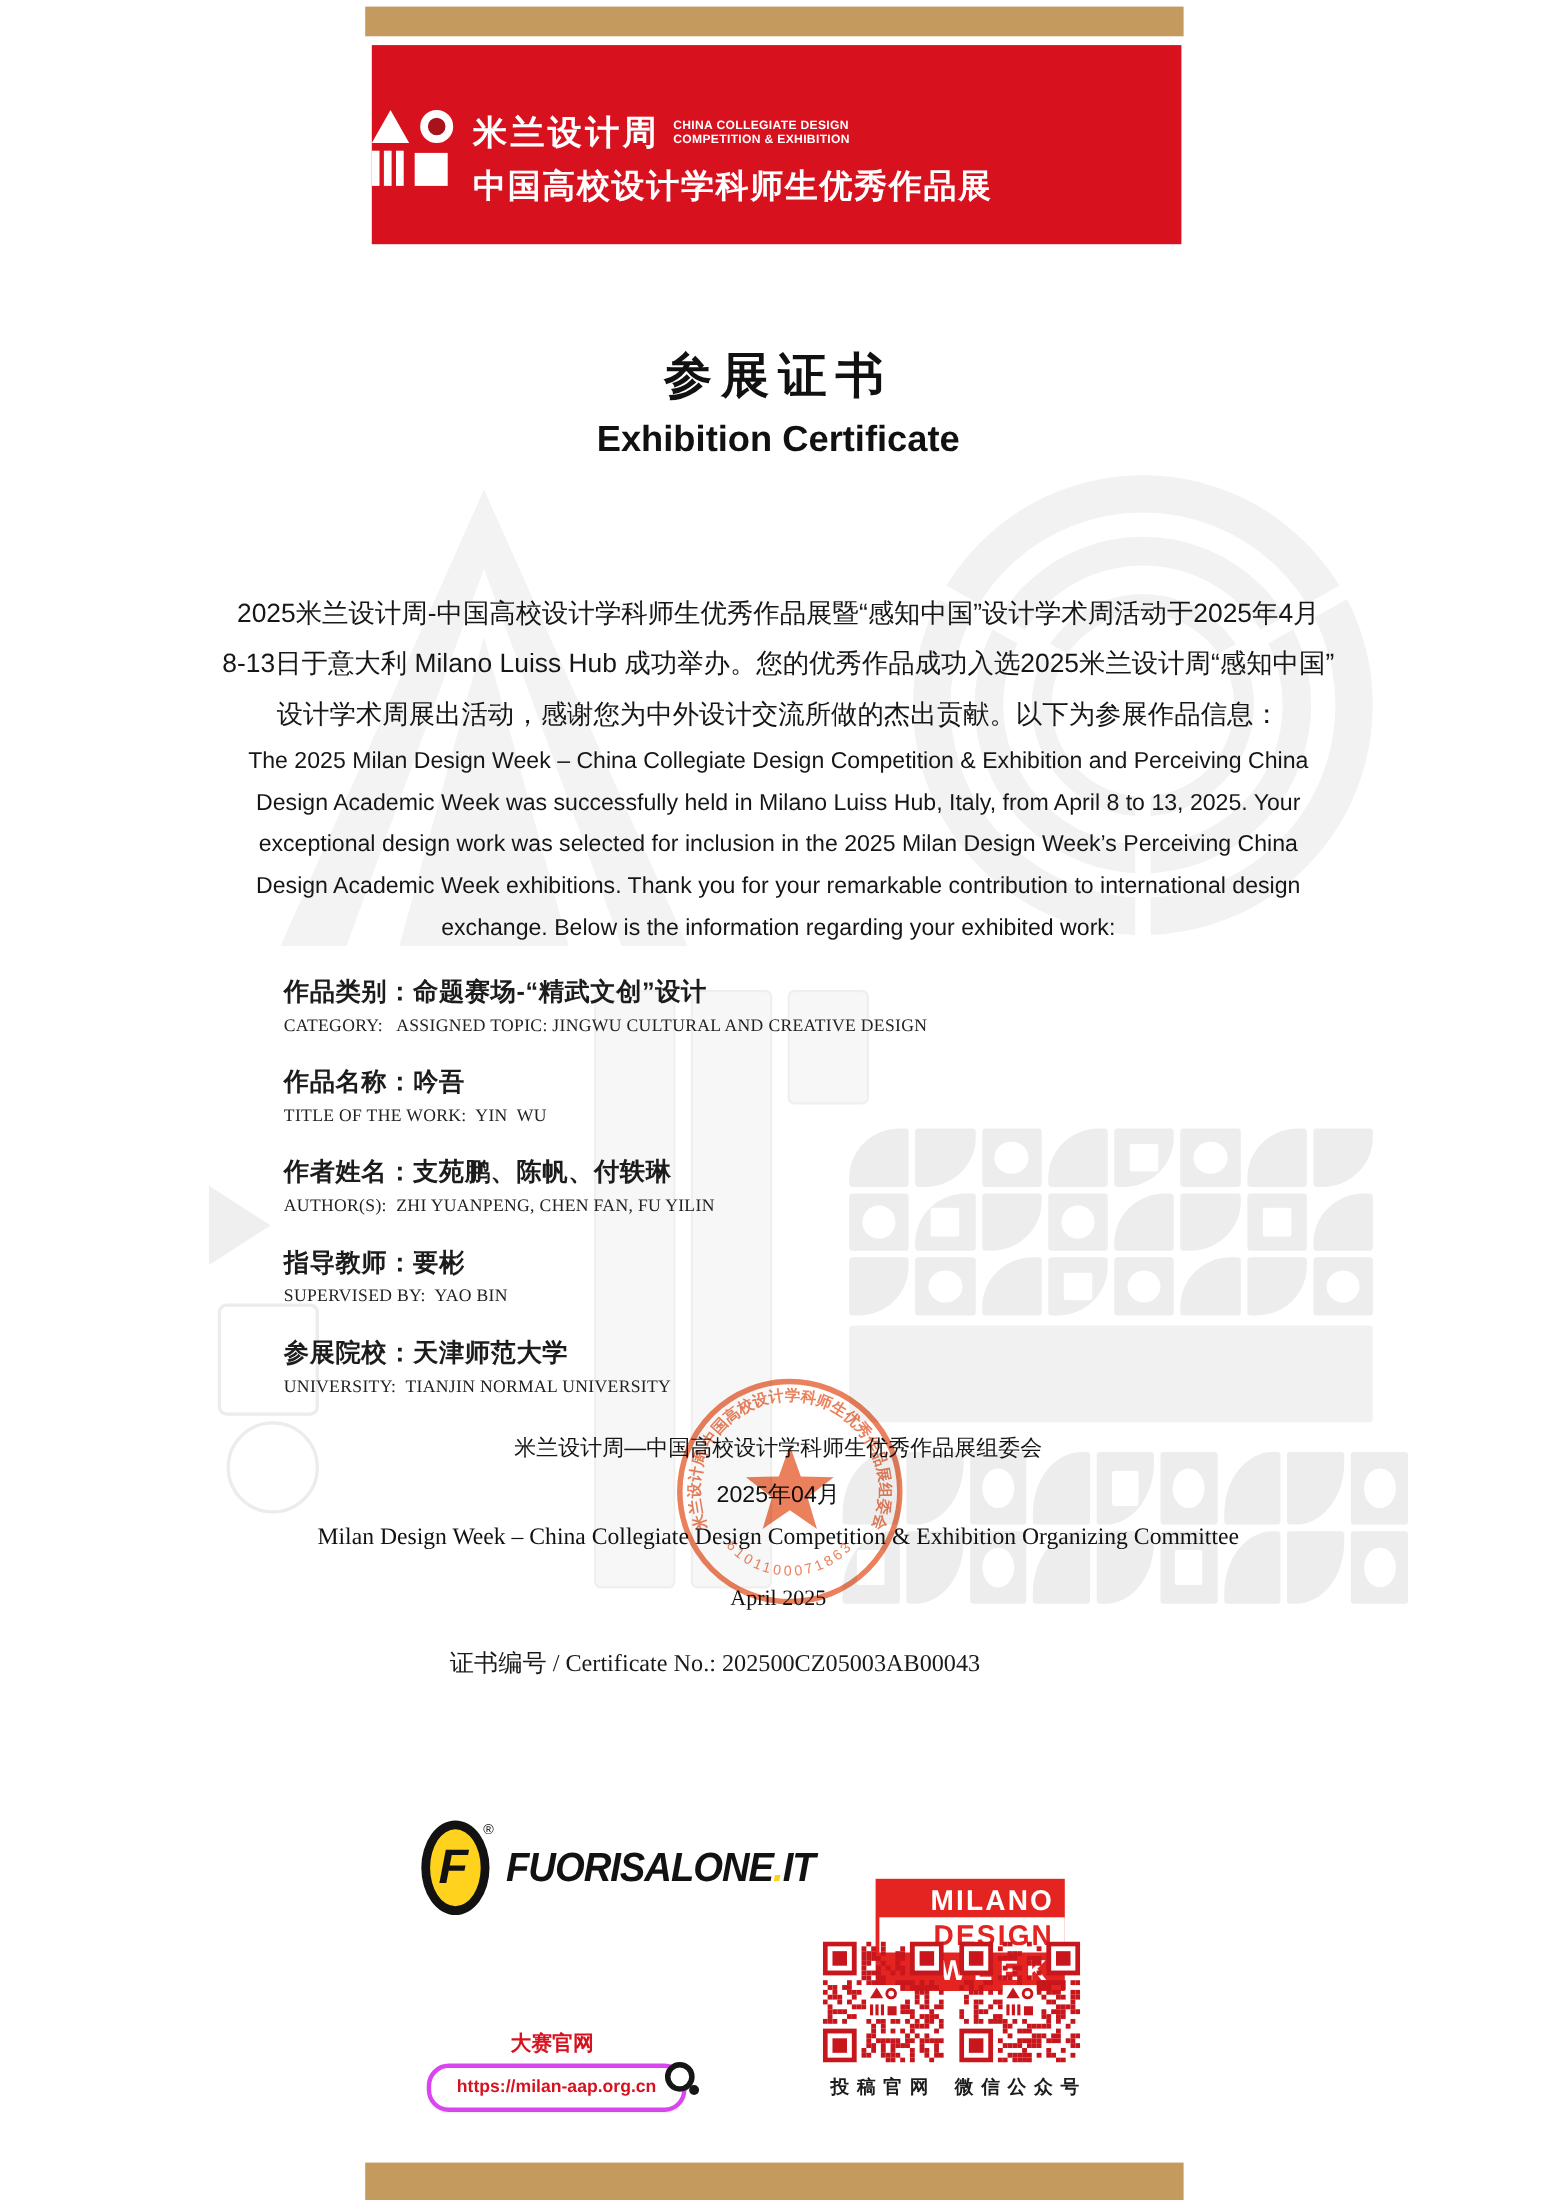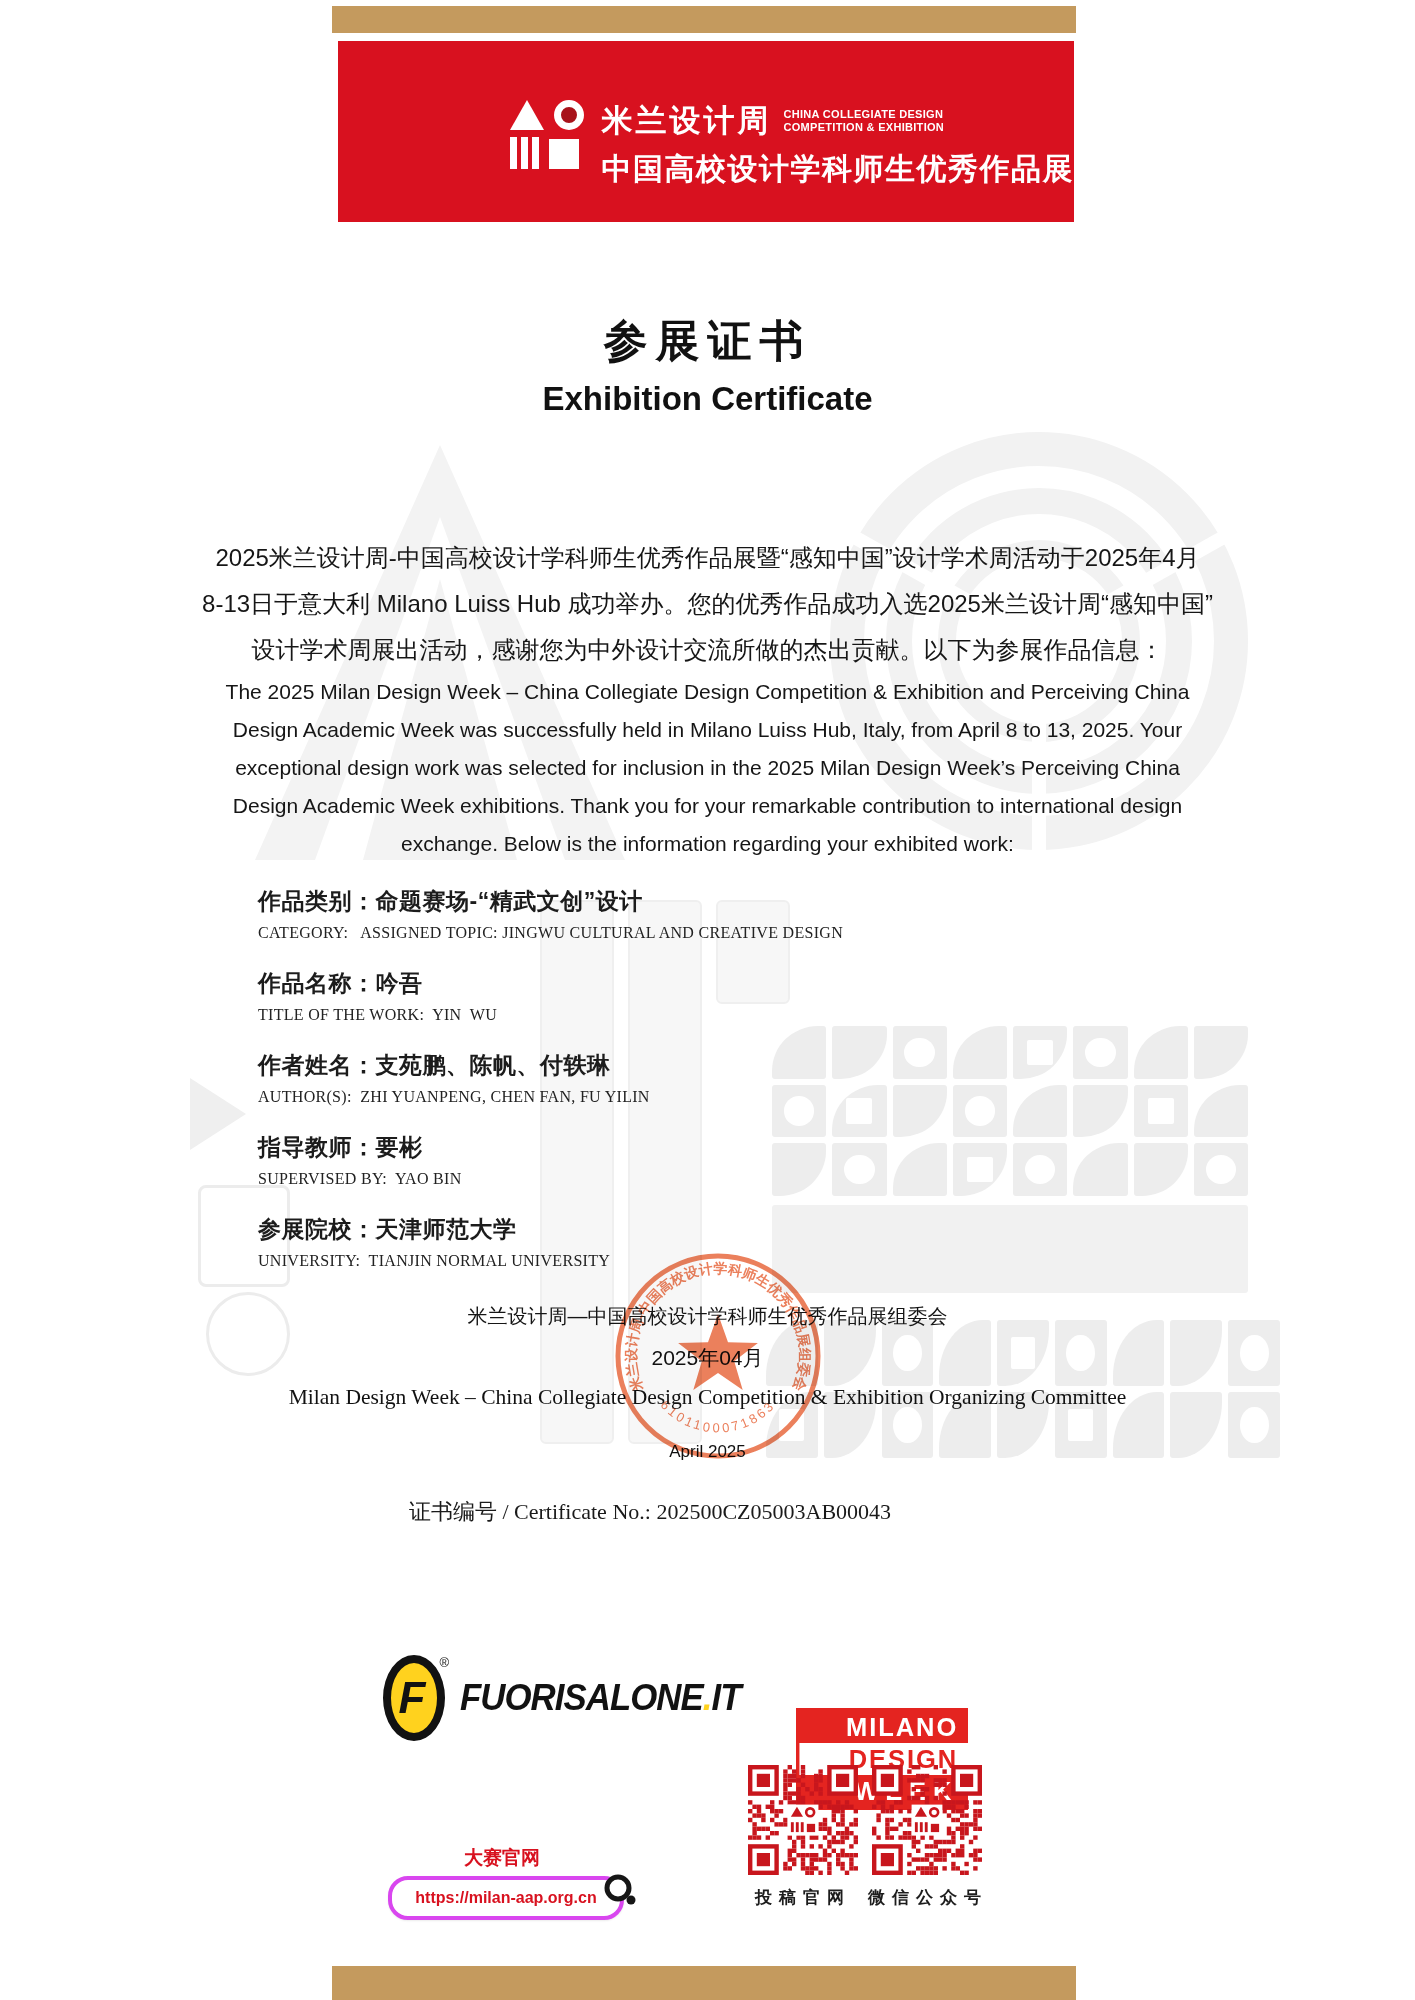--- a/index.html
+++ b/index.html
@@ -17,21 +17,21 @@
   .cell:nth-child(3n+2){border-bottom-right-radius:85%;}
   .cell:nth-child(5n)::before{content:"";position:absolute;inset:26%;background:#fff;border-radius:2px;}
   .wm-band{position:absolute;left:772px;top:1205px;width:476px;height:88px;background:#f1f1f1;border-radius:3px;}
   .wm-sq{position:absolute;left:198px;top:1185px;width:86px;height:96px;border:3px solid #ececec;border-radius:8px;}
   .wm-circ{position:absolute;left:206px;top:1292px;width:78px;height:78px;border:3px solid #ececec;border-radius:50%;}
   .wm-tri-sm{position:absolute;left:190px;top:1078px;width:56px;height:72px;background:#efefef;
              clip-path:polygon(0 0,100% 50%,0 100%);}
   
   .gold-bar{position:absolute;left:332px;width:744px;background:#c49a5e;z-index:2;}
   .banner{position:absolute;left:338px;top:41px;width:736px;height:181px;background:#d8111f;z-index:2;
-          display:flex;align-items:center;justify-content:flex-end;}
+          display:flex;align-items:center;justify-content:flex-start;}
   .lockup{display:flex;gap:18px;margin-top:26px;}
   .glyphs{display:flex;flex-direction:column;gap:7px;align-items:flex-start;}
   .glyph-row{display:flex;gap:10px;align-items:flex-end;}
   .g-tri{width:0;height:0;border-left:17px solid transparent;border-right:17px solid transparent;border-bottom:30px solid #fff;}
   .g-ring{width:16px;height:16px;border:7px solid #fff;border-radius:50%;background:#a8121a;}
   .g-bars{display:flex;gap:4px;}
   .g-bar{width:7px;height:32px;background:#fff;}
   .g-sq{width:30px;height:30px;background:#fff;}
   .l-text{display:flex;flex-direction:column;}
   .l-row1{display:flex;align-items:center;gap:12px;}
@@ -47,21 +47,21 @@
   
   .fields{position:absolute;left:258px;top:886px;z-index:2;}
   .field{margin-bottom:26px;}
   .field-cn{font-size:23px;font-weight:600;color:#1c1c1c;letter-spacing:.5px;margin-bottom:7px;}
   .field-en{font-family:"Liberation Serif","DejaVu Serif",serif;font-size:16px;color:#222;white-space:pre-wrap;letter-spacing:.3px;}
   
   .committee{top:1303px;z-index:2;}
   .com-cn{font-size:20px;color:#161616;margin-bottom:14px;}
   .com-date-cn{font-size:21px;margin-bottom:13px;}
   .com-en{font-family:"Liberation Serif","DejaVu Serif",serif;font-size:21.5px;margin-bottom:2px;}
-  .com-date-en{font-family:Liberation Sans, sans-serif;font-size:17px;margin-top:32px;}
+  .com-date-en{font-family:Liberation Serif, serif;font-size:20px;margin-top:32px;}
   
   .stamp{position:absolute;left:608px;top:1246px;width:220px;height:220px;z-index:5;
          opacity:.85;mix-blend-mode:multiply;}
   
   .certno{top:1497px;font-family:"Liberation Serif","DejaVu Serif",serif;font-size:22px;color:#1a1a1a;z-index:2;}
   
   .fuori{position:absolute;left:383px;top:1652px;height:92px;display:flex;align-items:center;gap:15px;z-index:2;}
   .f-badge{position:relative;width:62px;height:86px;background:#ffd21e;border:8px solid #121212;border-radius:50%;
            display:flex;align-items:center;justify-content:center;box-sizing:border-box;}
   .f-letter{font-size:44px;font-weight:bold;font-style:italic;color:#121212;transform:translateX(-2px);}

